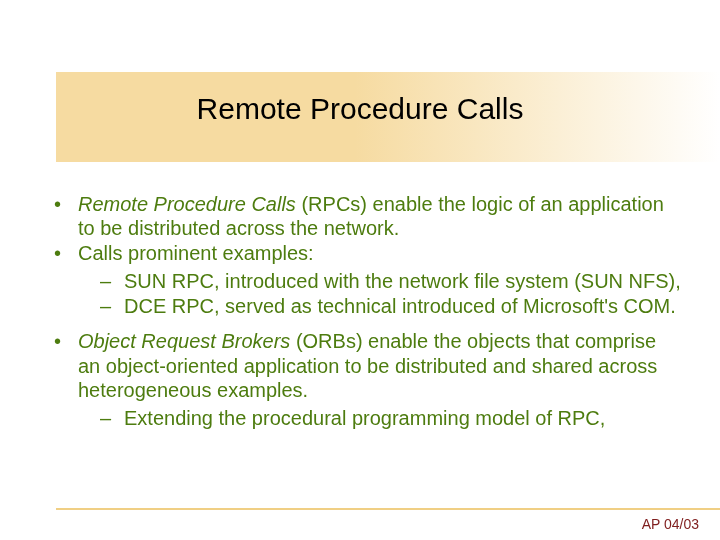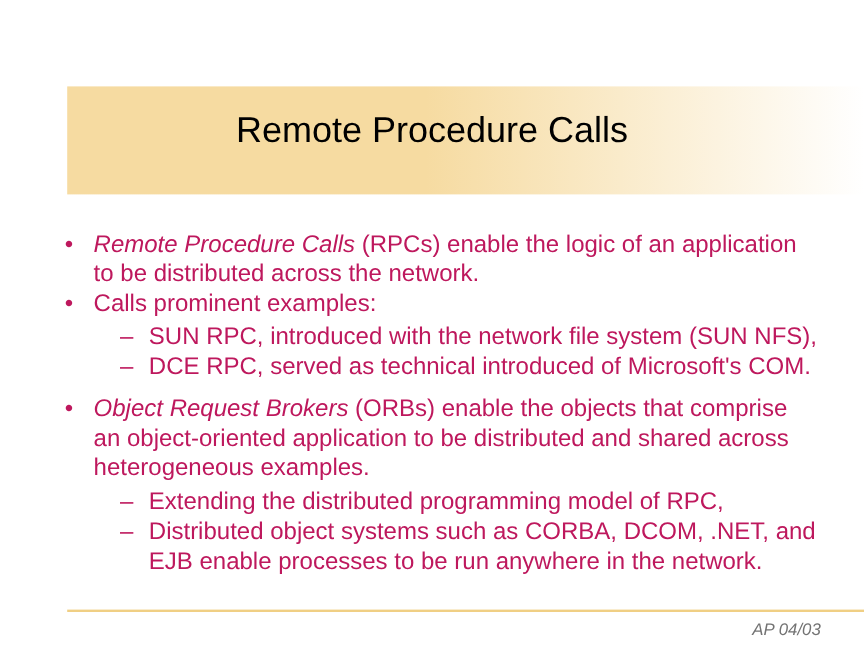--- a/index.html
+++ b/index.html
@@ -28,21 +28,21 @@
     text-align: center;
     font-size: 30px;
     color: #000;
     font-weight: normal;
   }
   .content {
     position: absolute;
     top: 192px;
     left: 48px;
     right: 38px;
-    color: #be185d;
+    color: #4d7c0f;
   }
   ul.level1 {
     list-style: none;
     padding: 0;
     margin: 0;
   }
   ul.level1 > li {
     font-size: 20px;
     line-height: 1.22;
     padding-left: 30px;
@@ -77,25 +77,24 @@
   .footer-line {
     position: absolute;
     left: 56px;
     right: 0;
     bottom: 30px;
     height: 2px;
     background: #f0cf84;
   }
   .footer-text {
     position: absolute;
-    right: 36px;
+    right: 21px;
     bottom: 8px;
     font-size: 14px;
-    color: #737373;
-    font-style: italic;
+    color: #7f1d1d;
   }
 </style>
 </head>
 <body>
 
 <div class="header-band"></div>
 <div class="title">Remote Procedure Calls</div>
 
 <div class="content">
   <ul class="level1">
@@ -105,21 +104,20 @@
     <li>
       <span>Calls prominent examples:</span>
       <ul class="level2">
         <li>SUN RPC, introduced with the network file system (SUN NFS),</li>
         <li>DCE RPC, served as technical introduced of Microsoft's COM.</li>
       </ul>
     </li>
     <li>
       <span class="italic">Object Request Brokers</span><span> (ORBs) enable the objects that comprise an object-oriented application to be distributed and shared across heterogeneous examples.</span>
       <ul class="level2">
-        <li>Extending the distributed programming model of RPC,</li>
-        <li>Distributed object systems such as CORBA, DCOM, .NET, and EJB enable processes to be run anywhere in the network.</li>
+        <li>Extending the procedural programming model of RPC,</li>
       </ul>
     </li>
   </ul>
 </div>
 
 <div class="footer-line"></div>
 <div class="footer-text">AP 04/03</div>
 
 </body></html>

